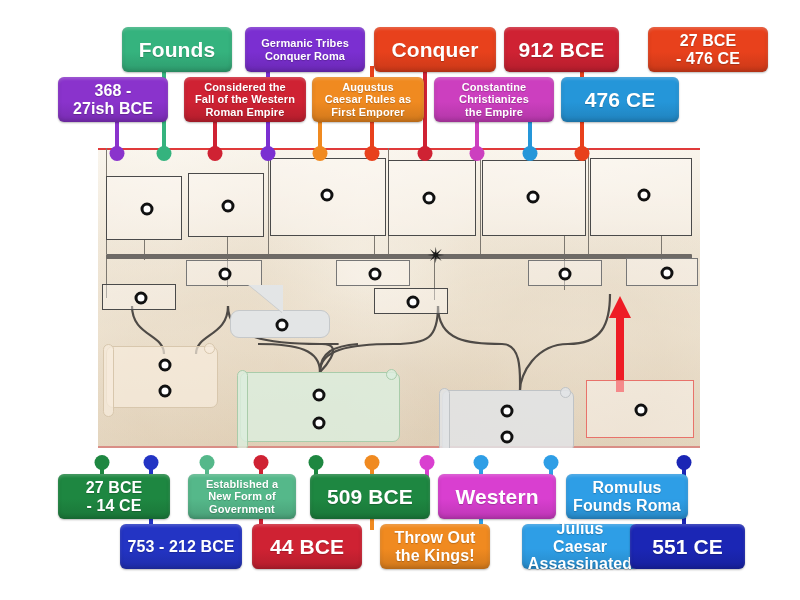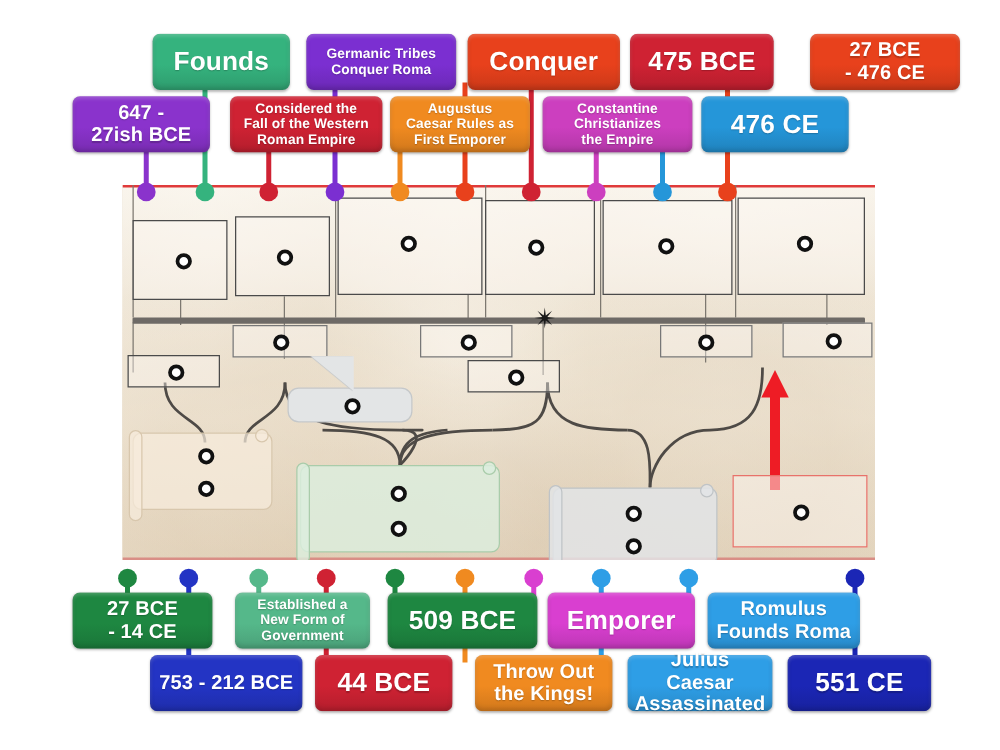--- a/index.html
+++ b/index.html
@@ -294,21 +294,21 @@
           <span class="dot" style="left: 64px; top: 20px;"></span>
           <span class="dot" style="left: 64px; top: 46px;"></span>
         </div>
         <div class="dropbox redbox" style="left: 488px; top: 232px; width: 108px; height: 58px;">
           <span class="dot" style="left: 54px; top: 29px;"></span>
         </div>
       </div>
   </div>
 
   <div id="top-labels">
-      <div class="label mid" style="left: 58px; top: 77px; width: 110px; height: 45px; background: linear-gradient(rgb(138, 51, 204) 0%, rgb(138, 51, 204) 55%, rgba(0, 0, 0, 0.13) 100%), rgb(138, 51, 204); white-space: pre-line;">647 -
+      <div class="label mid" style="left: 58px; top: 77px; width: 110px; height: 45px; background: linear-gradient(rgb(138, 51, 204) 0%, rgb(138, 51, 204) 55%, rgba(0, 0, 0, 0.13) 100%), rgb(138, 51, 204); white-space: pre-line;">368 -
 27ish BCE</div>
       <div class="pin" style="left: 109px; top: 116px; width: 16px; height: 45px;">
         <div class="stem" style="background: rgb(138, 51, 204);"></div>
         <div class="head" style="background: rgb(138, 51, 204);"></div>
       </div>
       <div class="label big" style="left: 122px; top: 27px; width: 110px; height: 45px; background: linear-gradient(rgb(53, 179, 126) 0%, rgb(53, 179, 126) 55%, rgba(0, 0, 0, 0.13) 100%), rgb(53, 179, 126); white-space: pre-line;">Founds</div>
       <div class="pin" style="left: 156px; top: 66px; width: 16px; height: 95px;">
         <div class="stem" style="background: rgb(53, 179, 126);"></div>
         <div class="head" style="background: rgb(53, 179, 126);"></div>
       </div>
@@ -337,21 +337,21 @@
         <div class="stem" style="background: rgb(232, 65, 28);"></div>
         <div class="head" style="background: rgb(232, 65, 28);"></div>
       </div>
       <div class="label small" style="left: 434px; top: 77px; width: 120px; height: 45px; background: linear-gradient(rgb(204, 63, 191) 0%, rgb(204, 63, 191) 55%, rgba(0, 0, 0, 0.13) 100%), rgb(204, 63, 191); white-space: pre-line;">Constantine
 Christianizes
 the Empire</div>
       <div class="pin" style="left: 469px; top: 116px; width: 16px; height: 45px;">
         <div class="stem" style="background: rgb(204, 63, 191);"></div>
         <div class="head" style="background: rgb(204, 63, 191);"></div>
       </div>
-      <div class="label big" style="left: 504px; top: 27px; width: 115px; height: 45px; background: linear-gradient(rgb(207, 34, 51) 0%, rgb(207, 34, 51) 55%, rgba(0, 0, 0, 0.13) 100%), rgb(207, 34, 51); white-space: pre-line;">475 BCE</div>
+      <div class="label big" style="left: 504px; top: 27px; width: 115px; height: 45px; background: linear-gradient(rgb(207, 34, 51) 0%, rgb(207, 34, 51) 55%, rgba(0, 0, 0, 0.13) 100%), rgb(207, 34, 51); white-space: pre-line;">912 BCE</div>
       <div class="pin" style="left: 417px; top: 66px; width: 16px; height: 95px;">
         <div class="stem" style="background: rgb(207, 34, 51);"></div>
         <div class="head" style="background: rgb(207, 34, 51);"></div>
       </div>
       <div class="label big" style="left: 561px; top: 77px; width: 118px; height: 45px; background: linear-gradient(rgb(37, 150, 217) 0%, rgb(37, 150, 217) 55%, rgba(0, 0, 0, 0.13) 100%), rgb(37, 150, 217); white-space: pre-line;">476 CE</div>
       <div class="pin" style="left: 522px; top: 116px; width: 16px; height: 45px;">
         <div class="stem" style="background: rgb(37, 150, 217);"></div>
         <div class="head" style="background: rgb(37, 150, 217);"></div>
       </div>
       <div class="label mid" style="left: 648px; top: 27px; width: 120px; height: 45px; background: linear-gradient(rgb(232, 65, 28) 0%, rgb(232, 65, 28) 55%, rgba(0, 0, 0, 0.13) 100%), rgb(232, 65, 28); white-space: pre-line;">27 BCE
@@ -389,26 +389,26 @@
       <div class="pin" style="left: 308px; top: 455px; width: 16px; height: 25px;">
         <div class="stem" style="background: rgb(30, 135, 65); top: 9px; bottom: 0px;"></div>
         <div class="head" style="background: rgb(30, 135, 65); bottom: auto; top: 0px;"></div>
       </div>
       <div class="label mid" style="left: 380px; top: 524px; width: 110px; height: 45px; background: linear-gradient(rgb(240, 138, 32) 0%, rgb(240, 138, 32) 55%, rgba(0, 0, 0, 0.13) 100%), rgb(240, 138, 32); white-space: pre-line;">Throw Out
 the Kings!</div>
       <div class="pin" style="left: 364px; top: 455px; width: 16px; height: 75px;">
         <div class="stem" style="background: rgb(240, 138, 32); top: 9px; bottom: 0px;"></div>
         <div class="head" style="background: rgb(240, 138, 32); bottom: auto; top: 0px;"></div>
       </div>
-      <div class="label big" style="left: 438px; top: 474px; width: 118px; height: 45px; background: linear-gradient(rgb(217, 63, 208) 0%, rgb(217, 63, 208) 55%, rgba(0, 0, 0, 0.13) 100%), rgb(217, 63, 208); white-space: pre-line;">Emporer</div>
+      <div class="label big" style="left: 438px; top: 474px; width: 118px; height: 45px; background: linear-gradient(rgb(217, 63, 208) 0%, rgb(217, 63, 208) 55%, rgba(0, 0, 0, 0.13) 100%), rgb(217, 63, 208); white-space: pre-line;">Western</div>
       <div class="pin" style="left: 419px; top: 455px; width: 16px; height: 25px;">
         <div class="stem" style="background: rgb(217, 63, 208); top: 9px; bottom: 0px;"></div>
         <div class="head" style="background: rgb(217, 63, 208); bottom: auto; top: 0px;"></div>
       </div>
-      <div class="label mid" style="left: 502px; top: 524px; width: 116px; height: 45px; background: linear-gradient(rgb(46, 158, 230) 0%, rgb(46, 158, 230) 55%, rgba(0, 0, 0, 0.13) 100%), rgb(46, 158, 230); white-space: pre-line;">Julius Caesar
+      <div class="label mid" style="left: 522px; top: 524px; width: 116px; height: 45px; background: linear-gradient(rgb(46, 158, 230) 0%, rgb(46, 158, 230) 55%, rgba(0, 0, 0, 0.13) 100%), rgb(46, 158, 230); white-space: pre-line;">Julius Caesar
 Assassinated</div>
       <div class="pin" style="left: 473px; top: 455px; width: 16px; height: 75px;">
         <div class="stem" style="background: rgb(46, 158, 230); top: 9px; bottom: 0px;"></div>
         <div class="head" style="background: rgb(46, 158, 230); bottom: auto; top: 0px;"></div>
       </div>
       <div class="label mid" style="left: 566px; top: 474px; width: 122px; height: 45px; background: linear-gradient(rgb(46, 158, 230) 0%, rgb(46, 158, 230) 55%, rgba(0, 0, 0, 0.13) 100%), rgb(46, 158, 230); white-space: pre-line;">Romulus
 Founds Roma</div>
       <div class="pin" style="left: 543px; top: 455px; width: 16px; height: 25px;">
         <div class="stem" style="background: rgb(46, 158, 230); top: 9px; bottom: 0px;"></div>
         <div class="head" style="background: rgb(46, 158, 230); bottom: auto; top: 0px;"></div>

